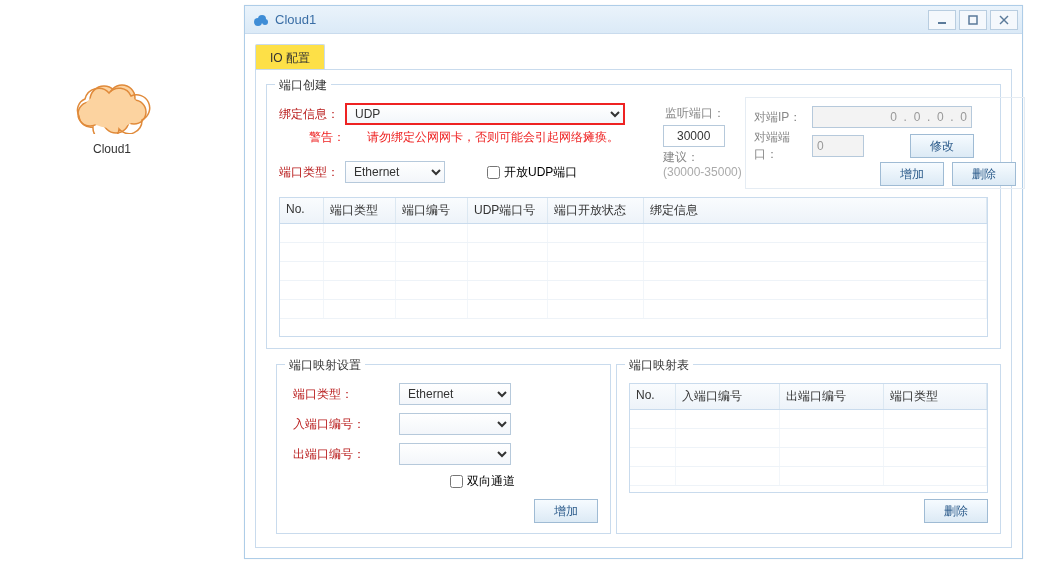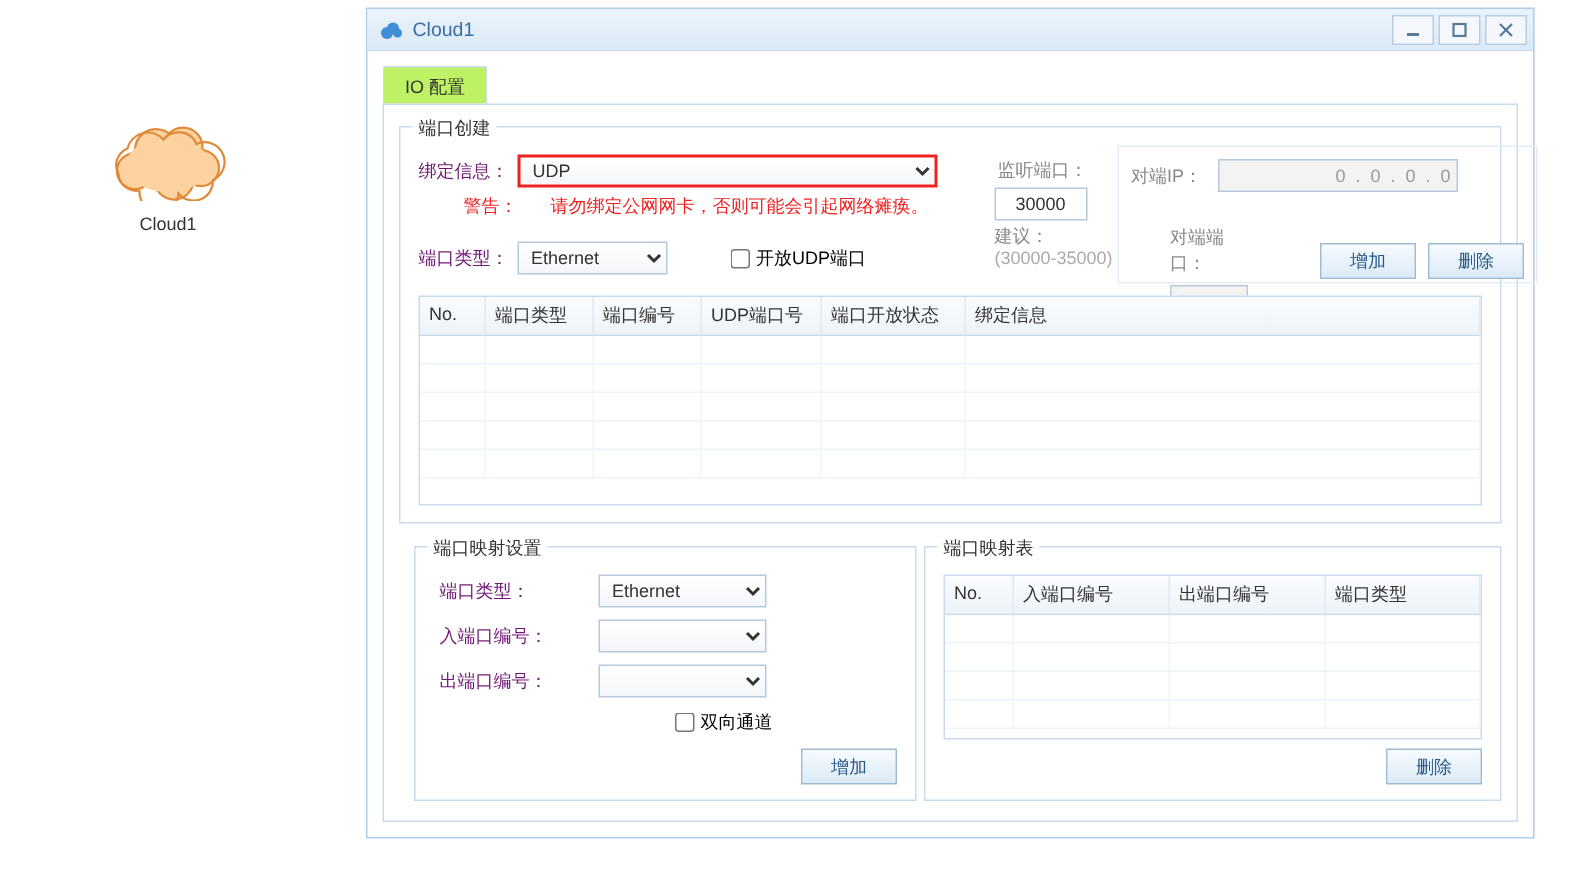--- a/index.html
+++ b/index.html
@@ -16,32 +16,32 @@
 .titlebar { height: 28px; background: linear-gradient(#eaf3fb,#dbeaf7); border-bottom: 1px solid #c9dbed; display: flex; align-items: center; padding: 0 4px 0 8px; }
 .titlebar .app-icon { width: 16px; height: 16px; margin-right: 6px; display: inline-flex; align-items:center; justify-content:center; }
 .titlebar .title { color: #3a6ea5; font-size: 13px; flex: 1; }
 .titlebar .win-btns { display: flex; gap: 3px; }
 .titlebar .win-btn { width: 28px; height: 20px; border: 1px solid #b8cde0; background: #f4f8fc; display:flex; align-items:center; justify-content:center; color:#5a7a9a; cursor:pointer; }
 
 .client { position: relative; height: calc(100% - 28px); }
 
 
 .tabbar { position: absolute; left: 10px; top: 10px; height: 26px; display:flex; }
-.tab { border:1px solid #c9dbed; border-bottom:none; background:#bef264; padding: 5px 14px 4px; border-radius: 2px 2px 0 0; color:#333; cursor:pointer; font-size:12px; }
+.tab { border:1px solid #c9dbed; border-bottom:none; background:#fde047; padding: 5px 14px 4px; border-radius: 2px 2px 0 0; color:#333; cursor:pointer; font-size:12px; }
 
 
 .panel { position:absolute; left:10px; top:35px; right:10px; bottom:10px; border:1px solid #c9dbed; background:#fff; }
 
 
 .groupbox { position:absolute; border:1px solid #c9dbed; }
 .groupbox > .legend { position:absolute; left:8px; top:-8px; background:#fff; padding:0 4px; font-size:12px; color:#333; }
 
 
 .row { display:flex; align-items:center; gap:6px; }
-.lbl { color:#701a75; font-size:12px; }
+.lbl { color:#b91c1c; font-size:12px; }
 .warning-red { color: #e22; }
 .highlight-border { border: 2px solid #e22 !important; }
 
 select, input[type=text] { border:1px solid #b6c9db; background:#fff; height:22px; padding: 1px 4px; font-size:12px; color:#333; }
 select { background: linear-gradient(#fff,#f3f6fa); }
 input[disabled] { background:#f3f3f3; color:#999; }
 label.chk { display:flex; align-items:center; gap:4px; }
 input[type=checkbox] { width:13px; height:13px; }
 
 .btn { height:24px; min-width:60px; border:1px solid #9fbbd4; background: linear-gradient(#f6fbff,#dceaf5); color:#2a5a8a; cursor:pointer; padding:0 10px; font-size:12px; }
@@ -137,21 +137,21 @@
         </div>
         <div class="row" style="position:absolute; left:396px; top:80px; color:#aaa;">
           <span class="lbl" style="color:#aaa;">(30000-35000)</span>
         </div>
 
         <div style="position:absolute; left:478px; top:12px; width:280px; height:92px; border:1px solid #e5ecf3;">
           <div class="row" style="position:absolute; left:8px; top:8px;">
             <span class="lbl" style="color:#888; width:52px;">对端IP：</span>
             <input type="text" disabled="" style="width: 160px; text-align: right;" value="0  .  0  .  0  .  0">
           </div>
-          <div class="row" style="position:absolute; left:8px; top:52px;flex-direction:column;">
+          <div class="row" style="position:absolute; left:8px; top:31px;">
             <span class="lbl" style="color:#888; width:52px;">对端端口：</span>
             <input type="text" disabled="" style="width: 52px;" value="0">
             <button class="btn" style="margin-left:40px; width:64px;">修改</button>
           </div>
           <div class="row" style="position:absolute; right:8px; top:64px; gap:8px;">
             <button class="btn" style="width:64px;">增加</button>
             <button class="btn" style="width:64px;">删除</button>
           </div>
         </div>
 

